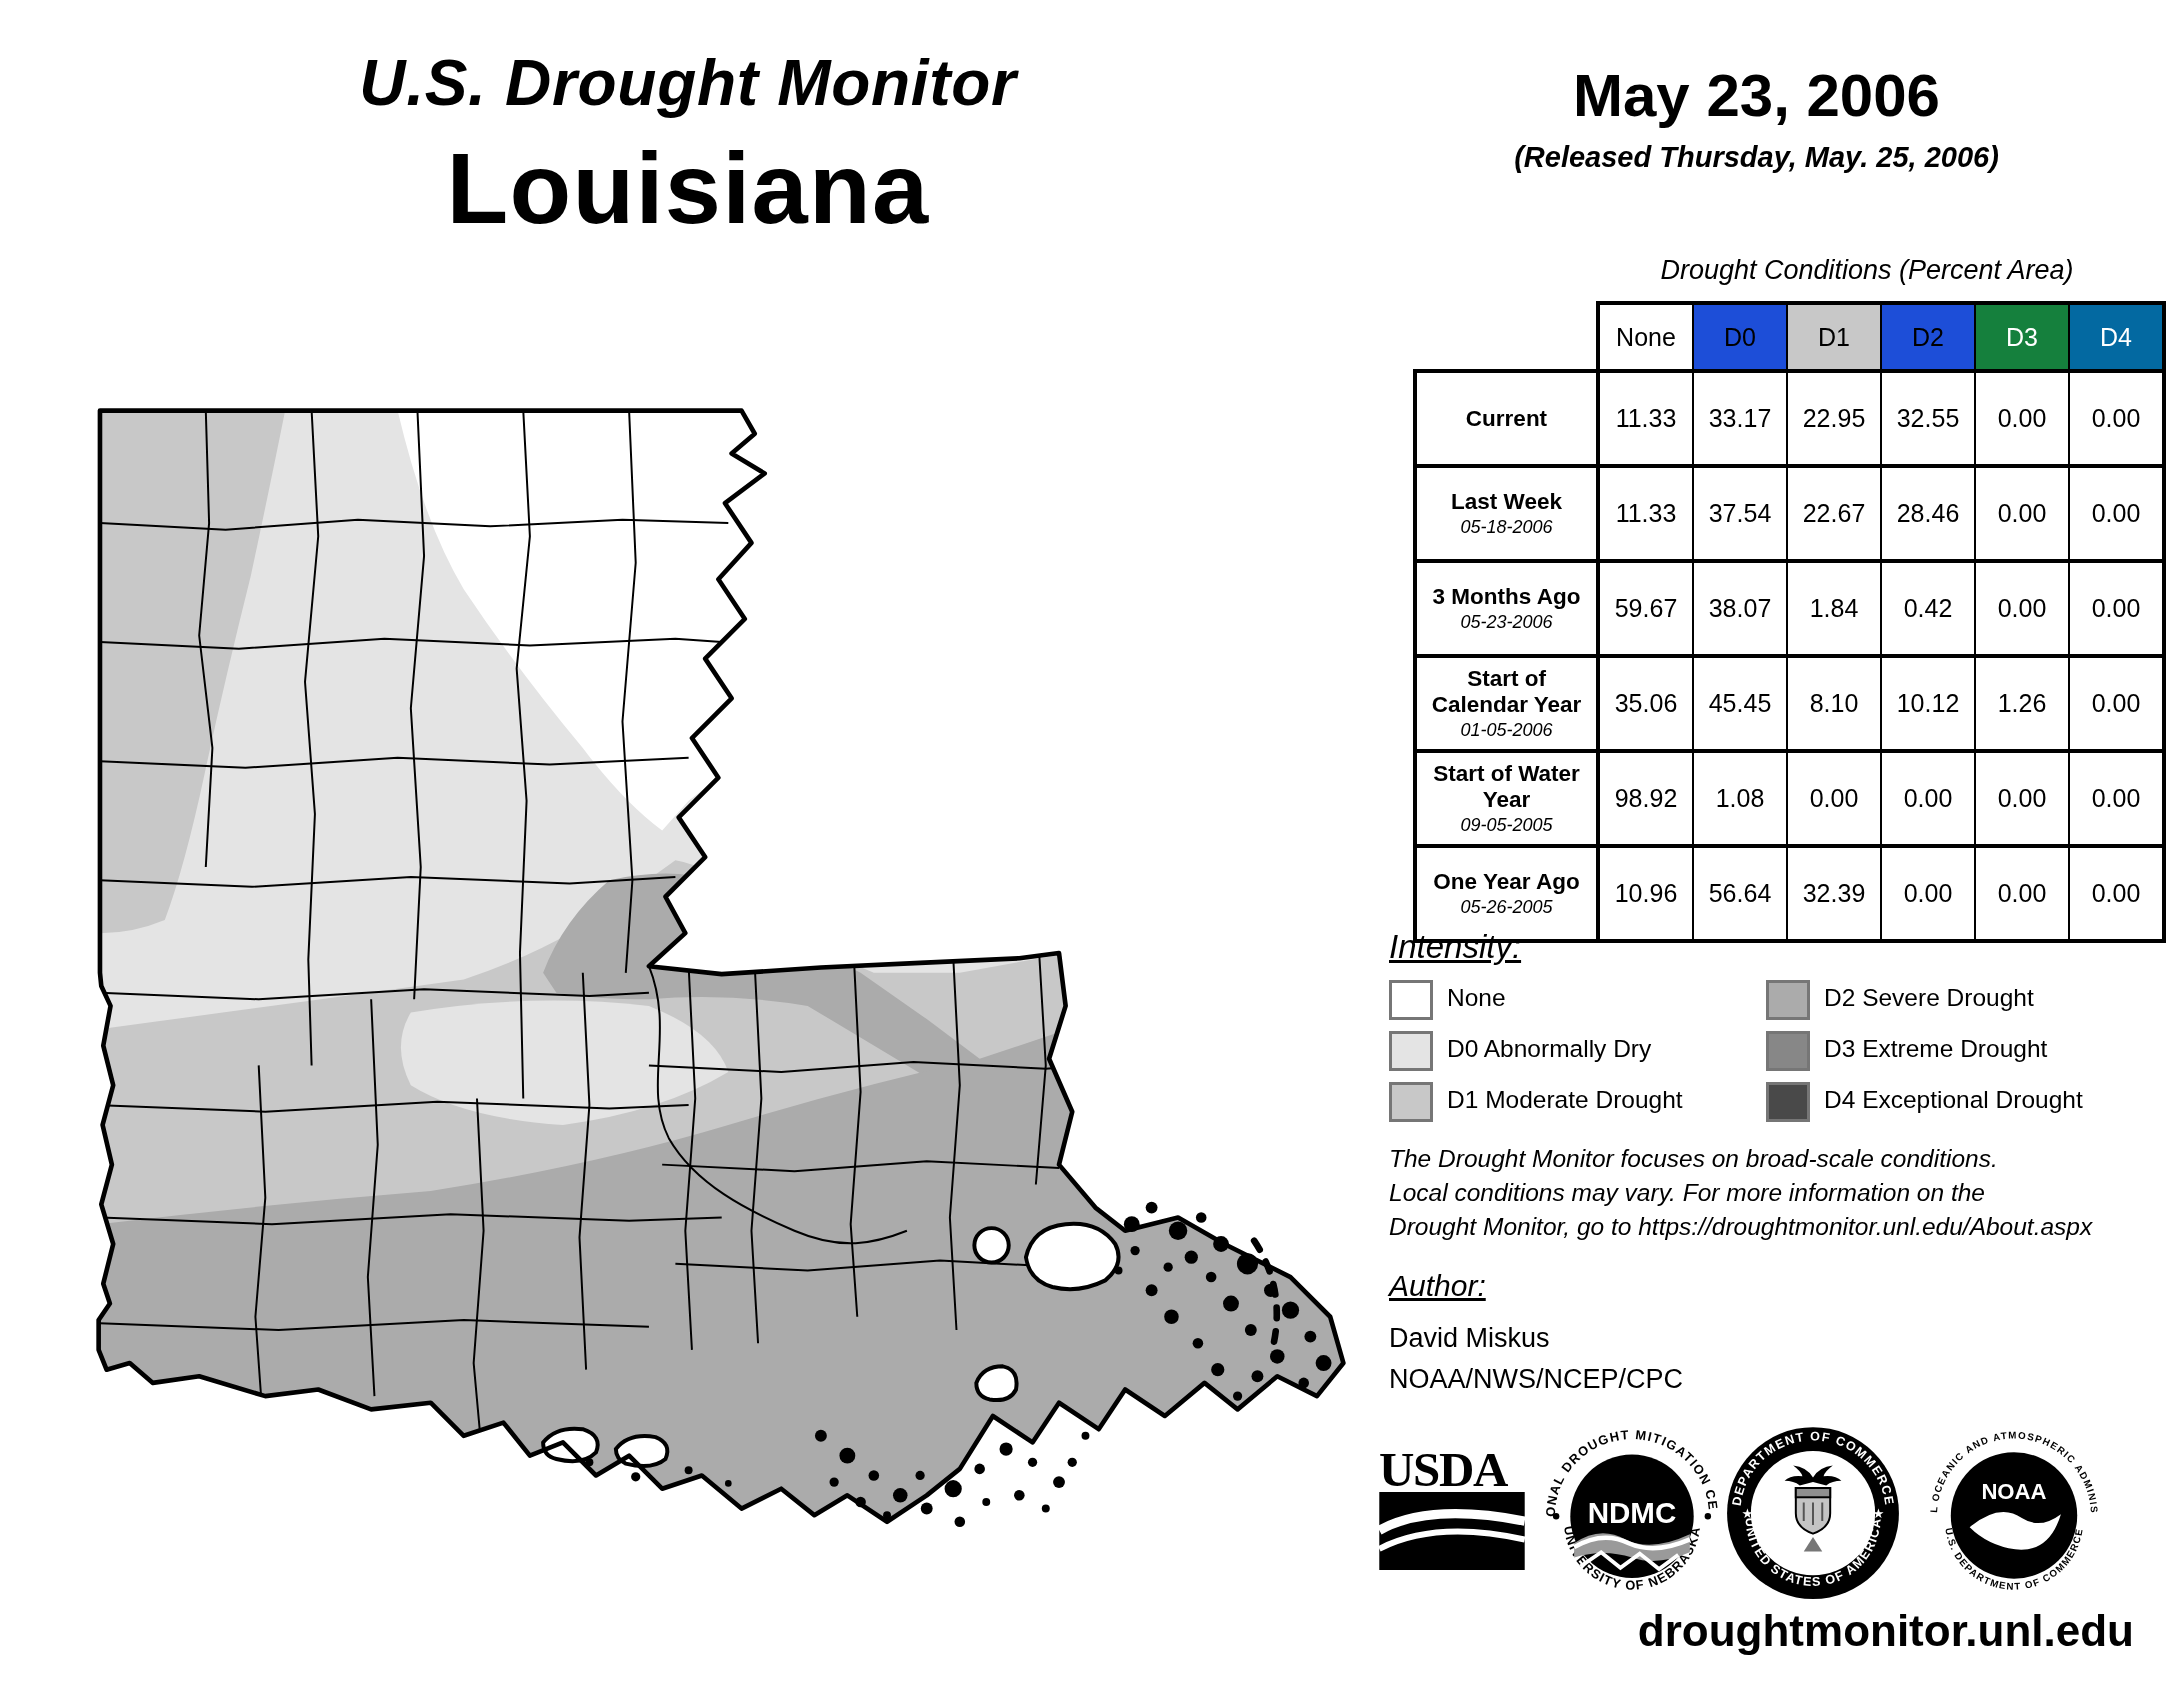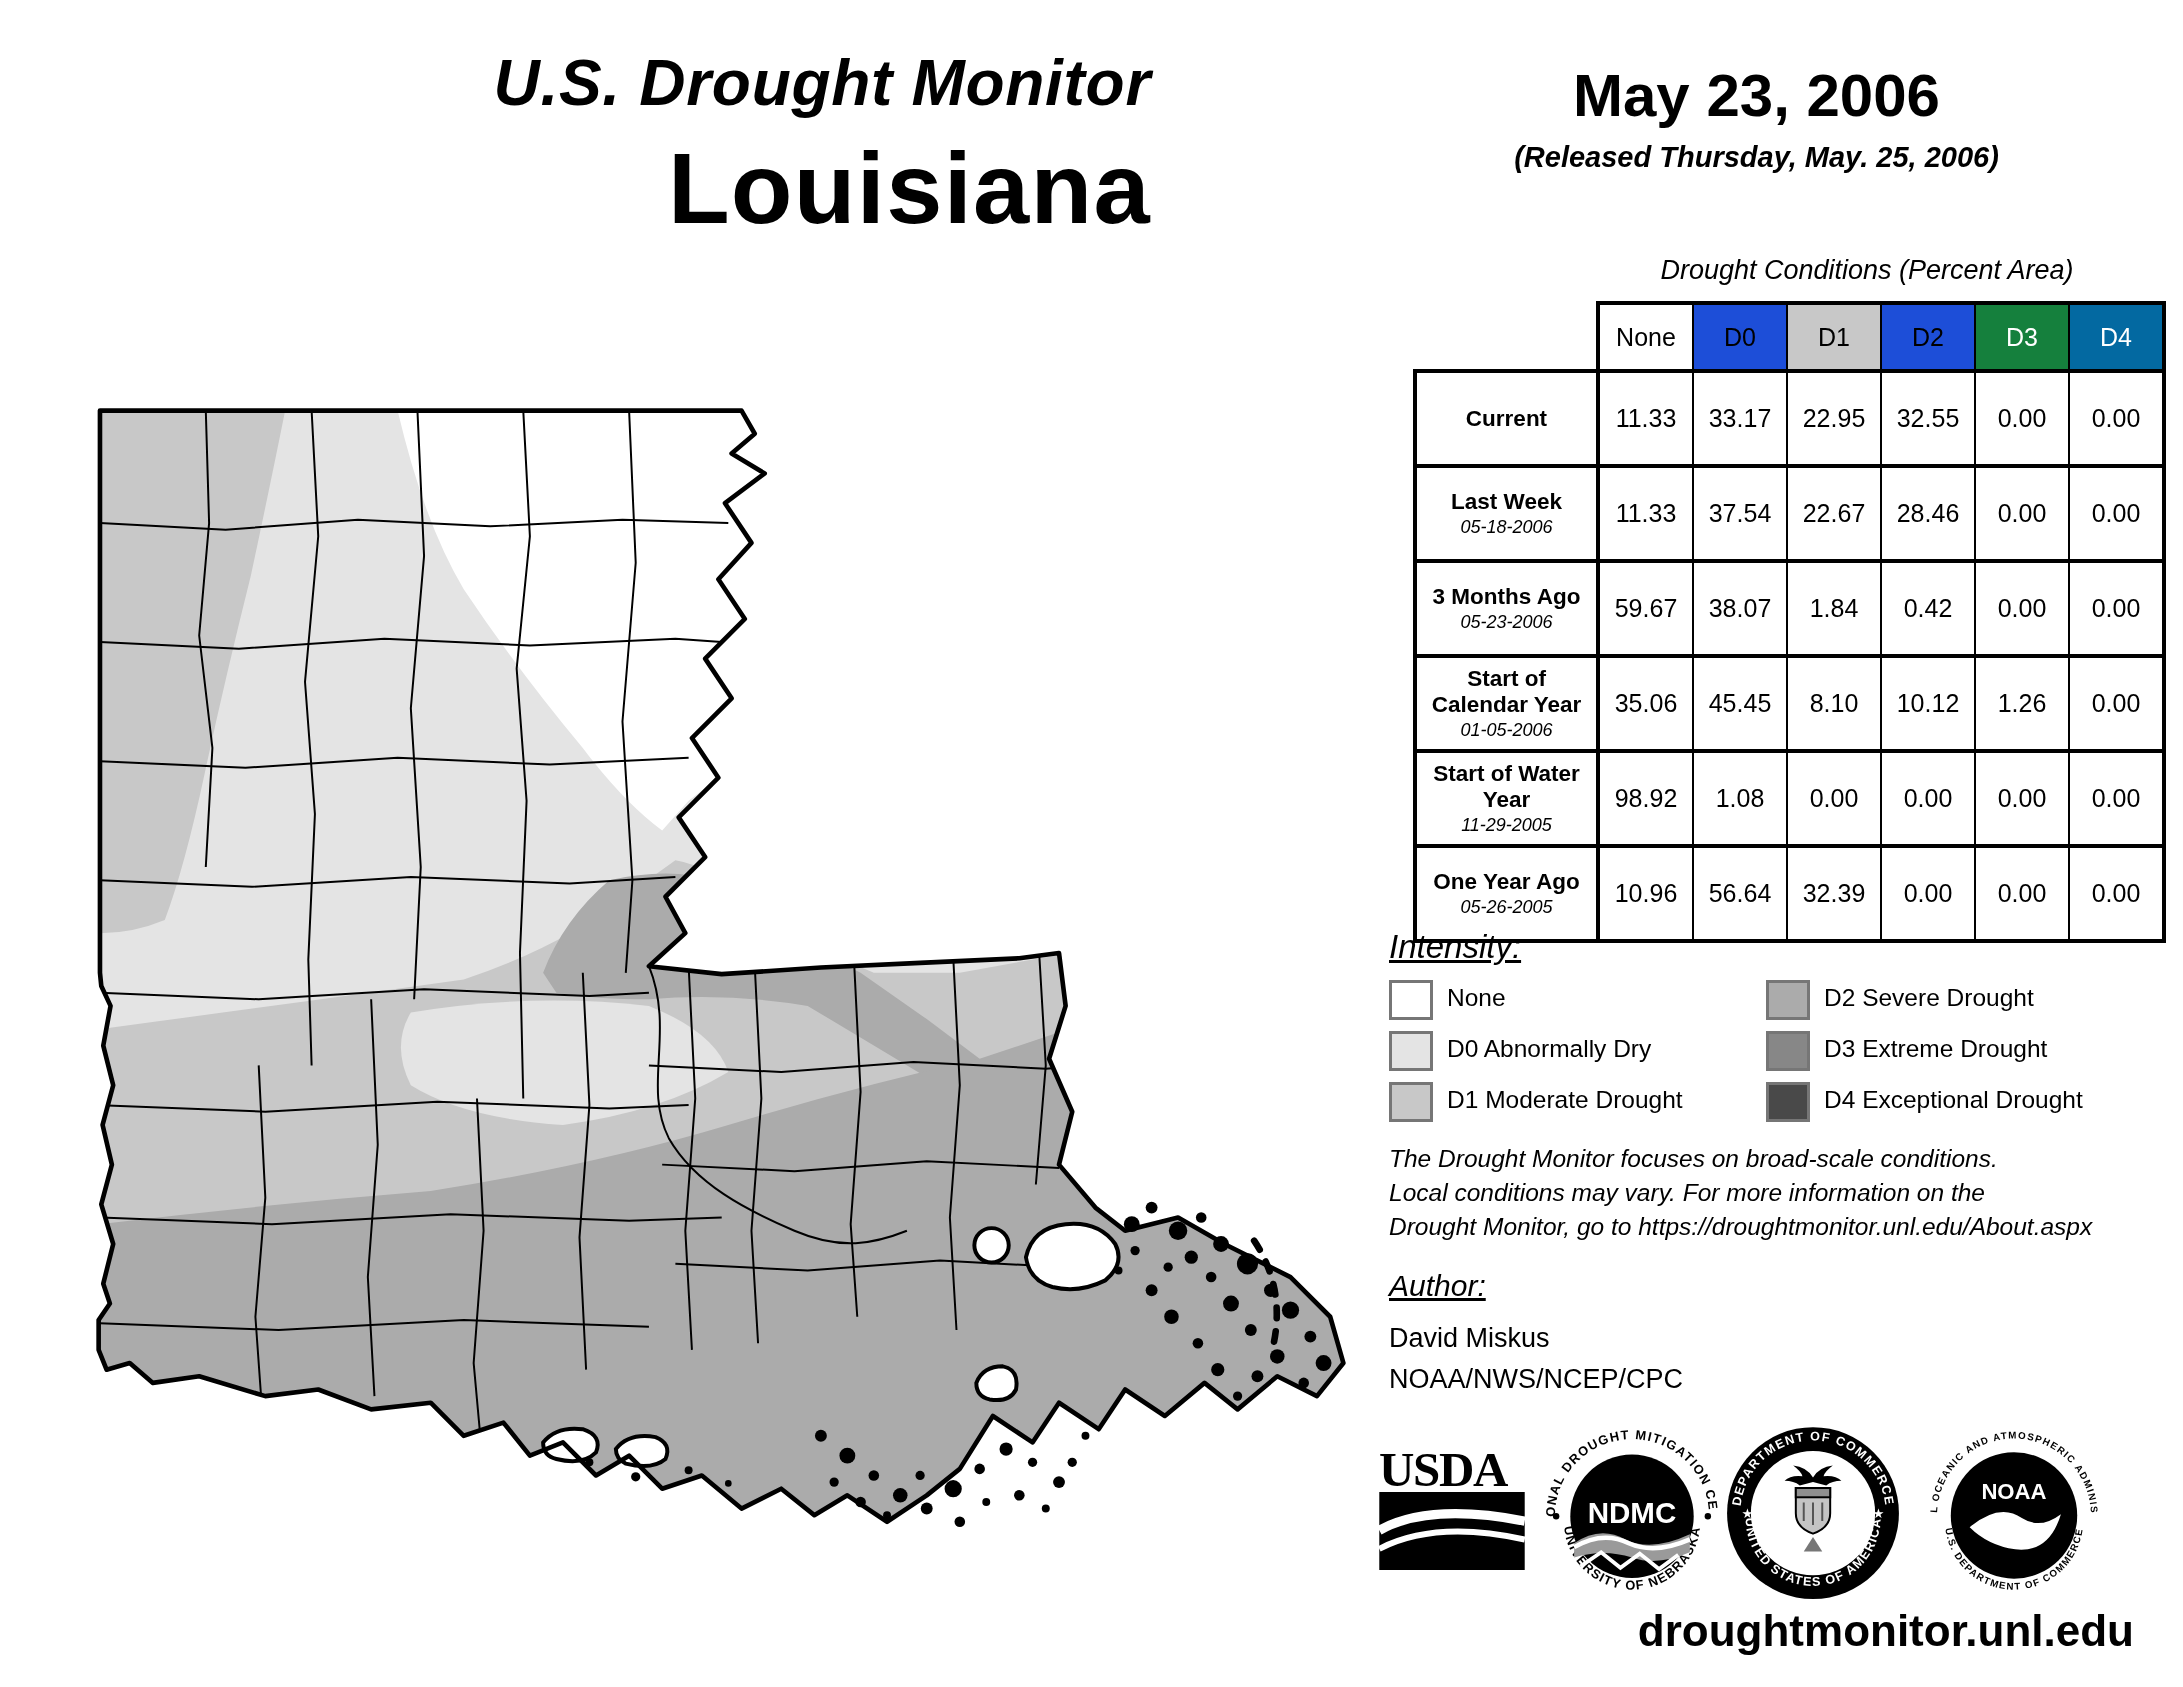--- a/index.html
+++ b/index.html
@@ -1,20 +1,20 @@
 <!DOCTYPE html>
 <html style="font-size:10.6px"><head>
 <meta charset="utf-8">
 <style>
   html,body{margin:0;padding:0;background:#fff;}
   #page{position:relative;width:2183px;height:1687px;background:#fff;overflow:hidden;
         font-family:"Liberation Sans","DejaVu Sans",sans-serif;color:#000;}
   .abs{position:absolute;}
   
-  #title-block{left:225px;top:46px;width:926px;text-align:right;}
+  #title-block{left:225px;top:46px;width:926px;text-align:center;}
   #title-line1{font-size:64px;font-weight:bold;font-style:italic;letter-spacing:0.7px;}
   #title-line2{font-size:101px;font-weight:bold;margin-top:11px;letter-spacing:1.3px;}
   #date-block{left:1356px;top:61px;width:801px;text-align:center;}
   #date-main{font-size:60px;font-weight:bold;}
   #date-released{font-size:29px;font-weight:bold;font-style:italic;margin-top:10.6px;}
   #date-valid{font-size:29px;font-weight:bold;margin-top:14.6px;}
   
   #table-caption{left:1591px;top:255px;width:552px;text-align:center;
                  font-size:27px;font-style:italic;}
   #cond-table{left:1413px;top:301px;border-collapse:collapse;table-layout:fixed;}
@@ -267,21 +267,21 @@
       <td class="val">35.06</td>
       <td class="val">45.45</td>
       <td class="val">8.10</td>
       <td class="val">10.12</td>
       <td class="val">1.26</td>
       <td class="val last-col">0.00</td>
     </tr>
     <tr>
       <td class="lbl">
         <span class="row-label">Start of Water Year</span>
-        <span class="row-date">11-29-2005</span>
+        <span class="row-date">09-05-2005</span>
       </td>
       <td class="val">98.92</td>
       <td class="val">1.08</td>
       <td class="val">0.00</td>
       <td class="val">0.00</td>
       <td class="val">0.00</td>
       <td class="val last-col">0.00</td>
     </tr>
     <tr>
       <td class="lbl">

